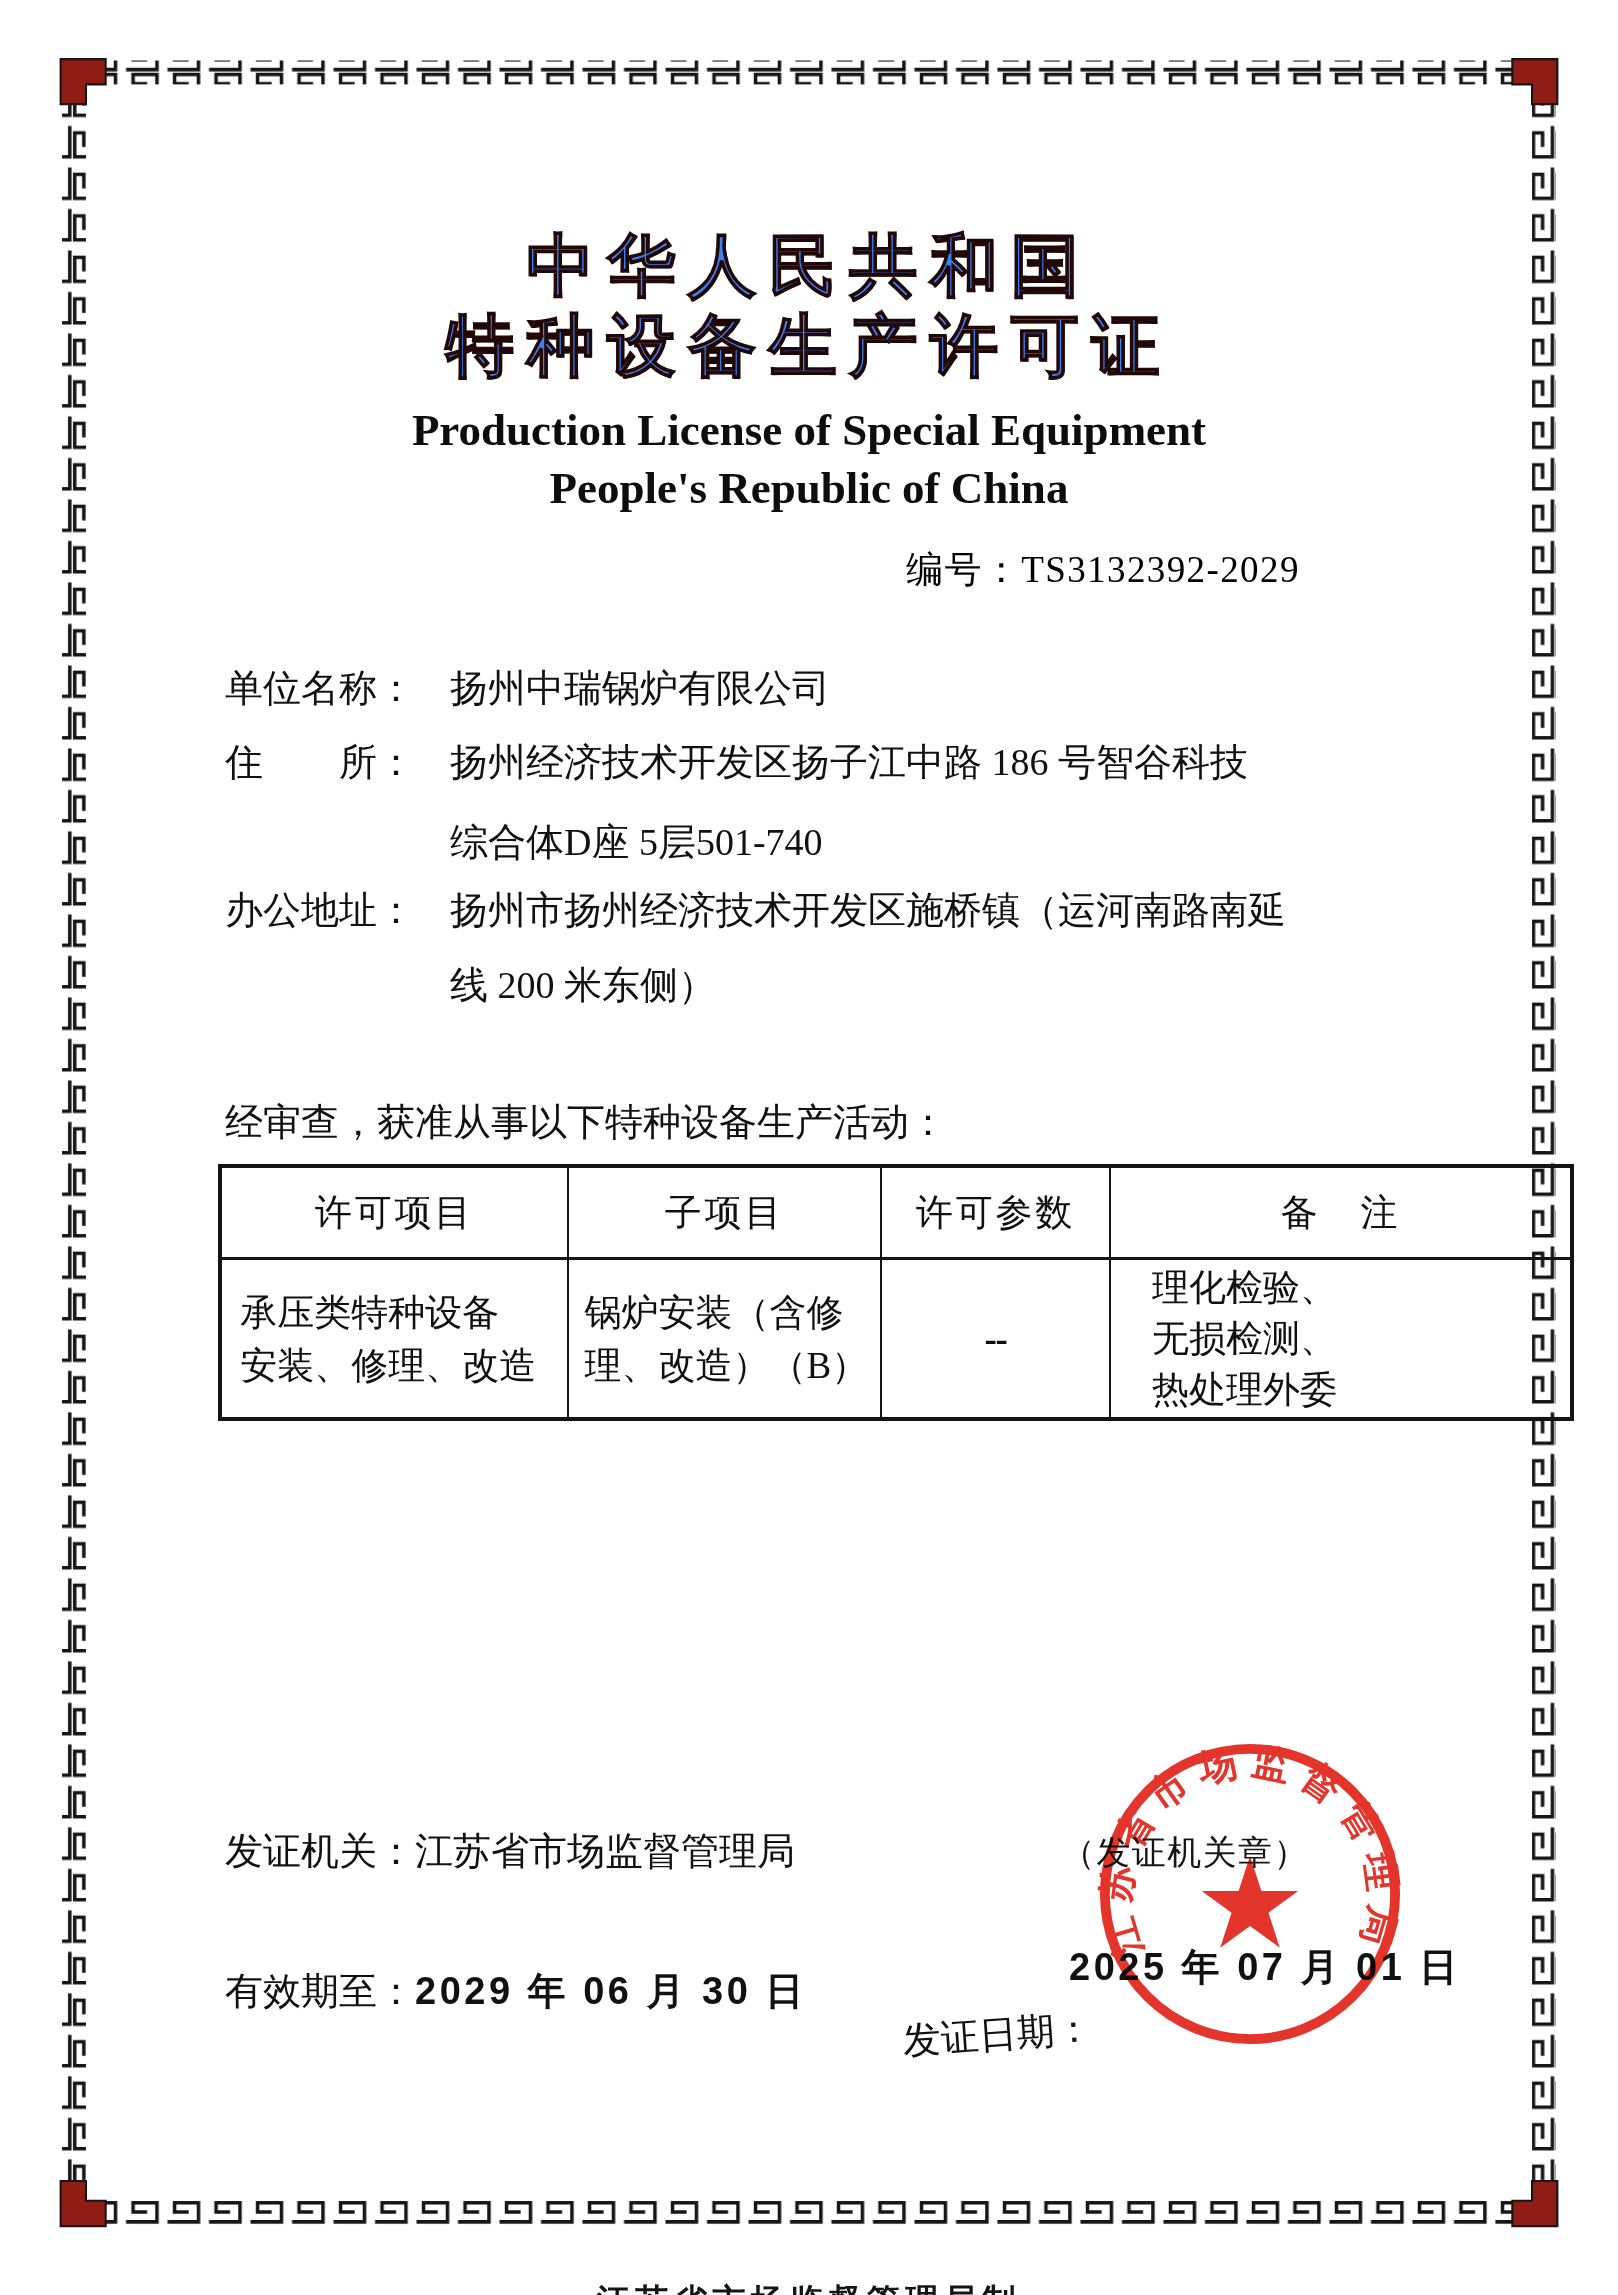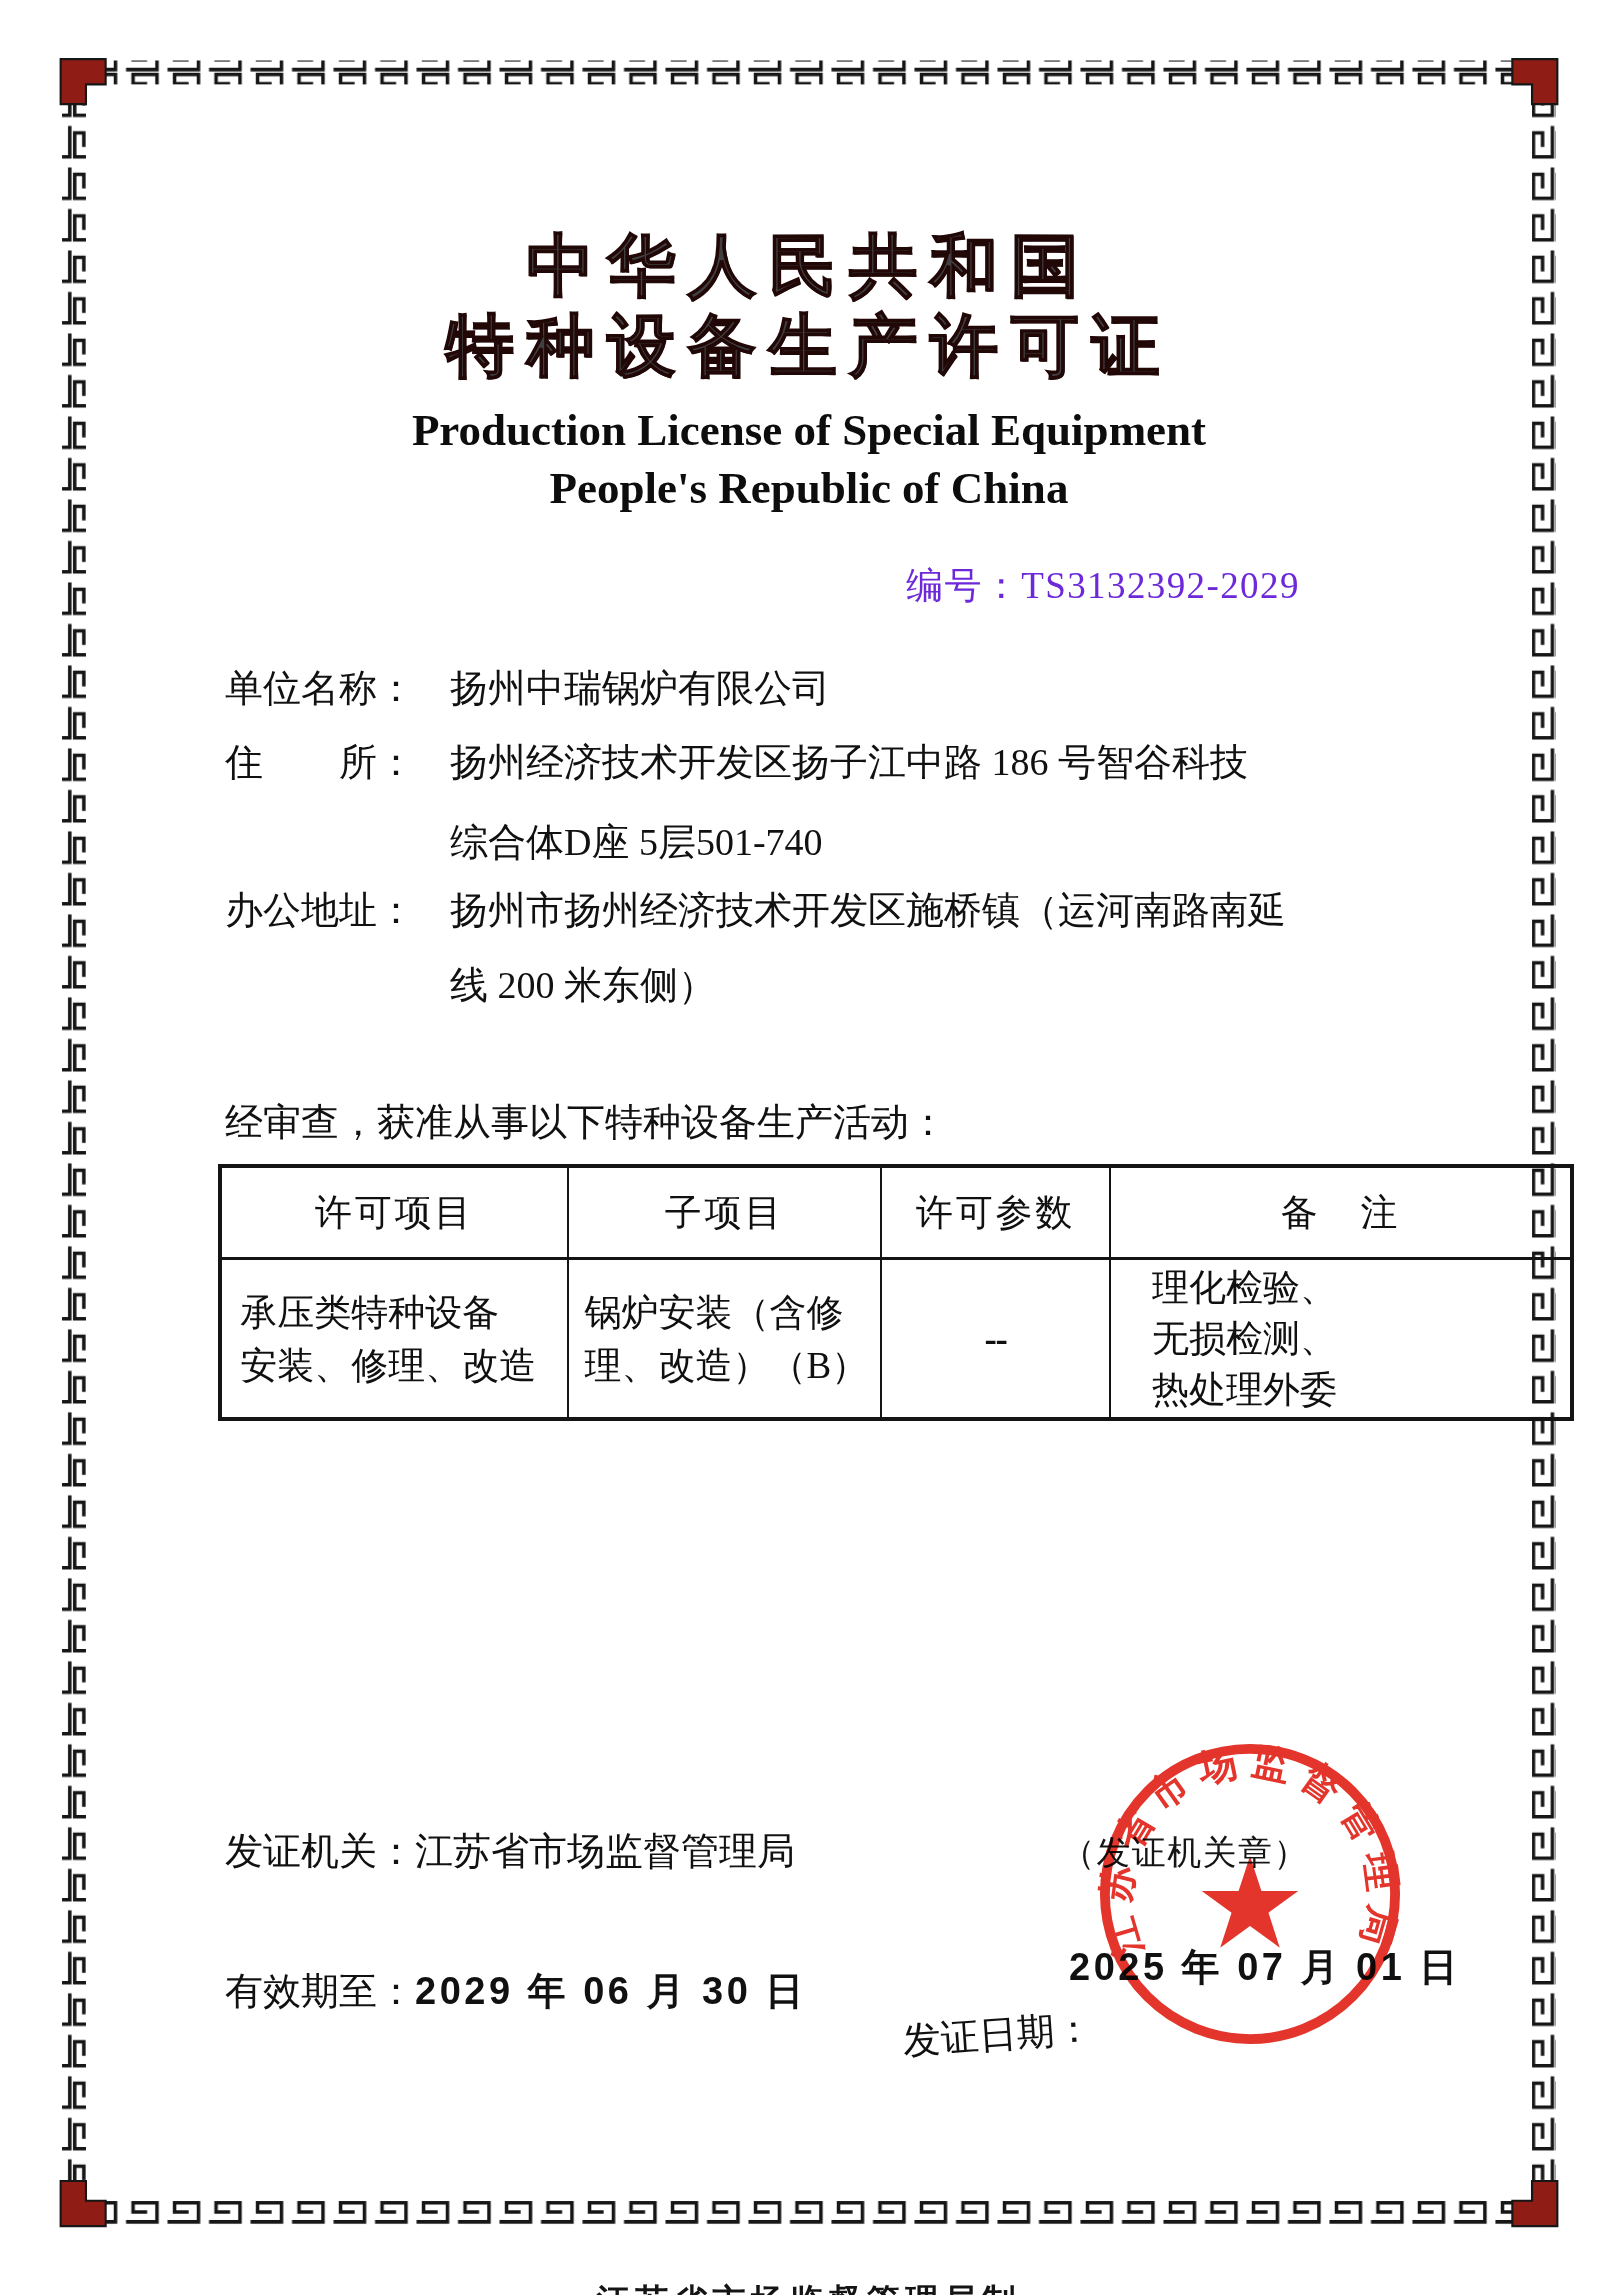--- a/index.html
+++ b/index.html
@@ -6,28 +6,28 @@
   body{
     width:1618px;height:2295px;position:relative;background:#ffffff;
     font-family:"Liberation Serif","DejaVu Serif",serif;color:#151515;
     overflow:hidden;
   }
   .abs{position:absolute;white-space:nowrap;}
   
   .cn-title{
     left:62px;width:1494px;text-align:center;
     font-weight:bold;font-size:68px;letter-spacing:12.7px;line-height:79px;
-    color:#404040;-webkit-text-stroke:1.4px #220707;
+    color:#3b82f6;-webkit-text-stroke:1.4px #220707;
     text-shadow:0.7px 0.7px 0 #1c0505;
   }
   .en-title{
     left:62px;width:1494px;text-align:center;
     font-weight:bold;font-size:45px;line-height:58px;color:#0d0d0d;
   }
-  .license-no{font-size:37px;letter-spacing:1.4px;color:#6d28d9;margin-top:16px;}
+  .license-no{font-size:37px;letter-spacing:1.4px;color:#000000;}
   
   .fline{font-size:38px;color:#111;}
   .fl-label{display:inline-block;width:225px;}
   .intro{font-size:38px;color:#111;}
   
   .lic-table{
     position:absolute;left:218px;top:1164px;width:1356px;height:257px;
     border:4.2px solid #141414;box-sizing:border-box;
     display:grid;grid-template-columns:345px 313px 229px 1fr;grid-template-rows:92px 1fr;
     font-size:37px;color:#101010;

